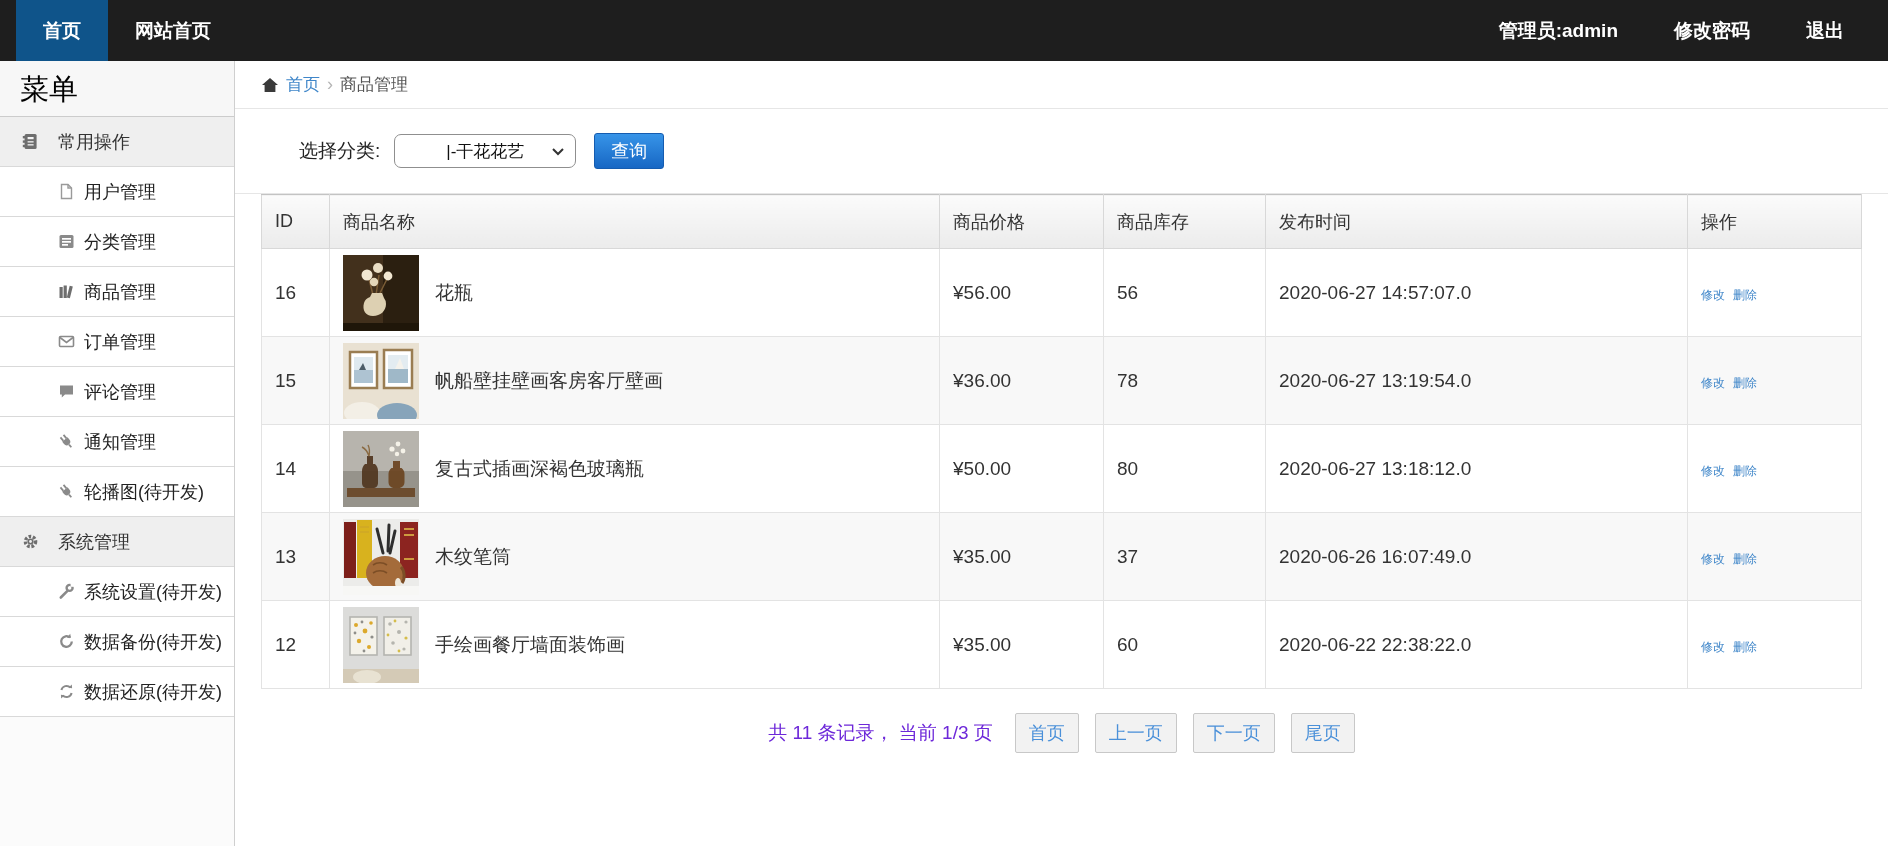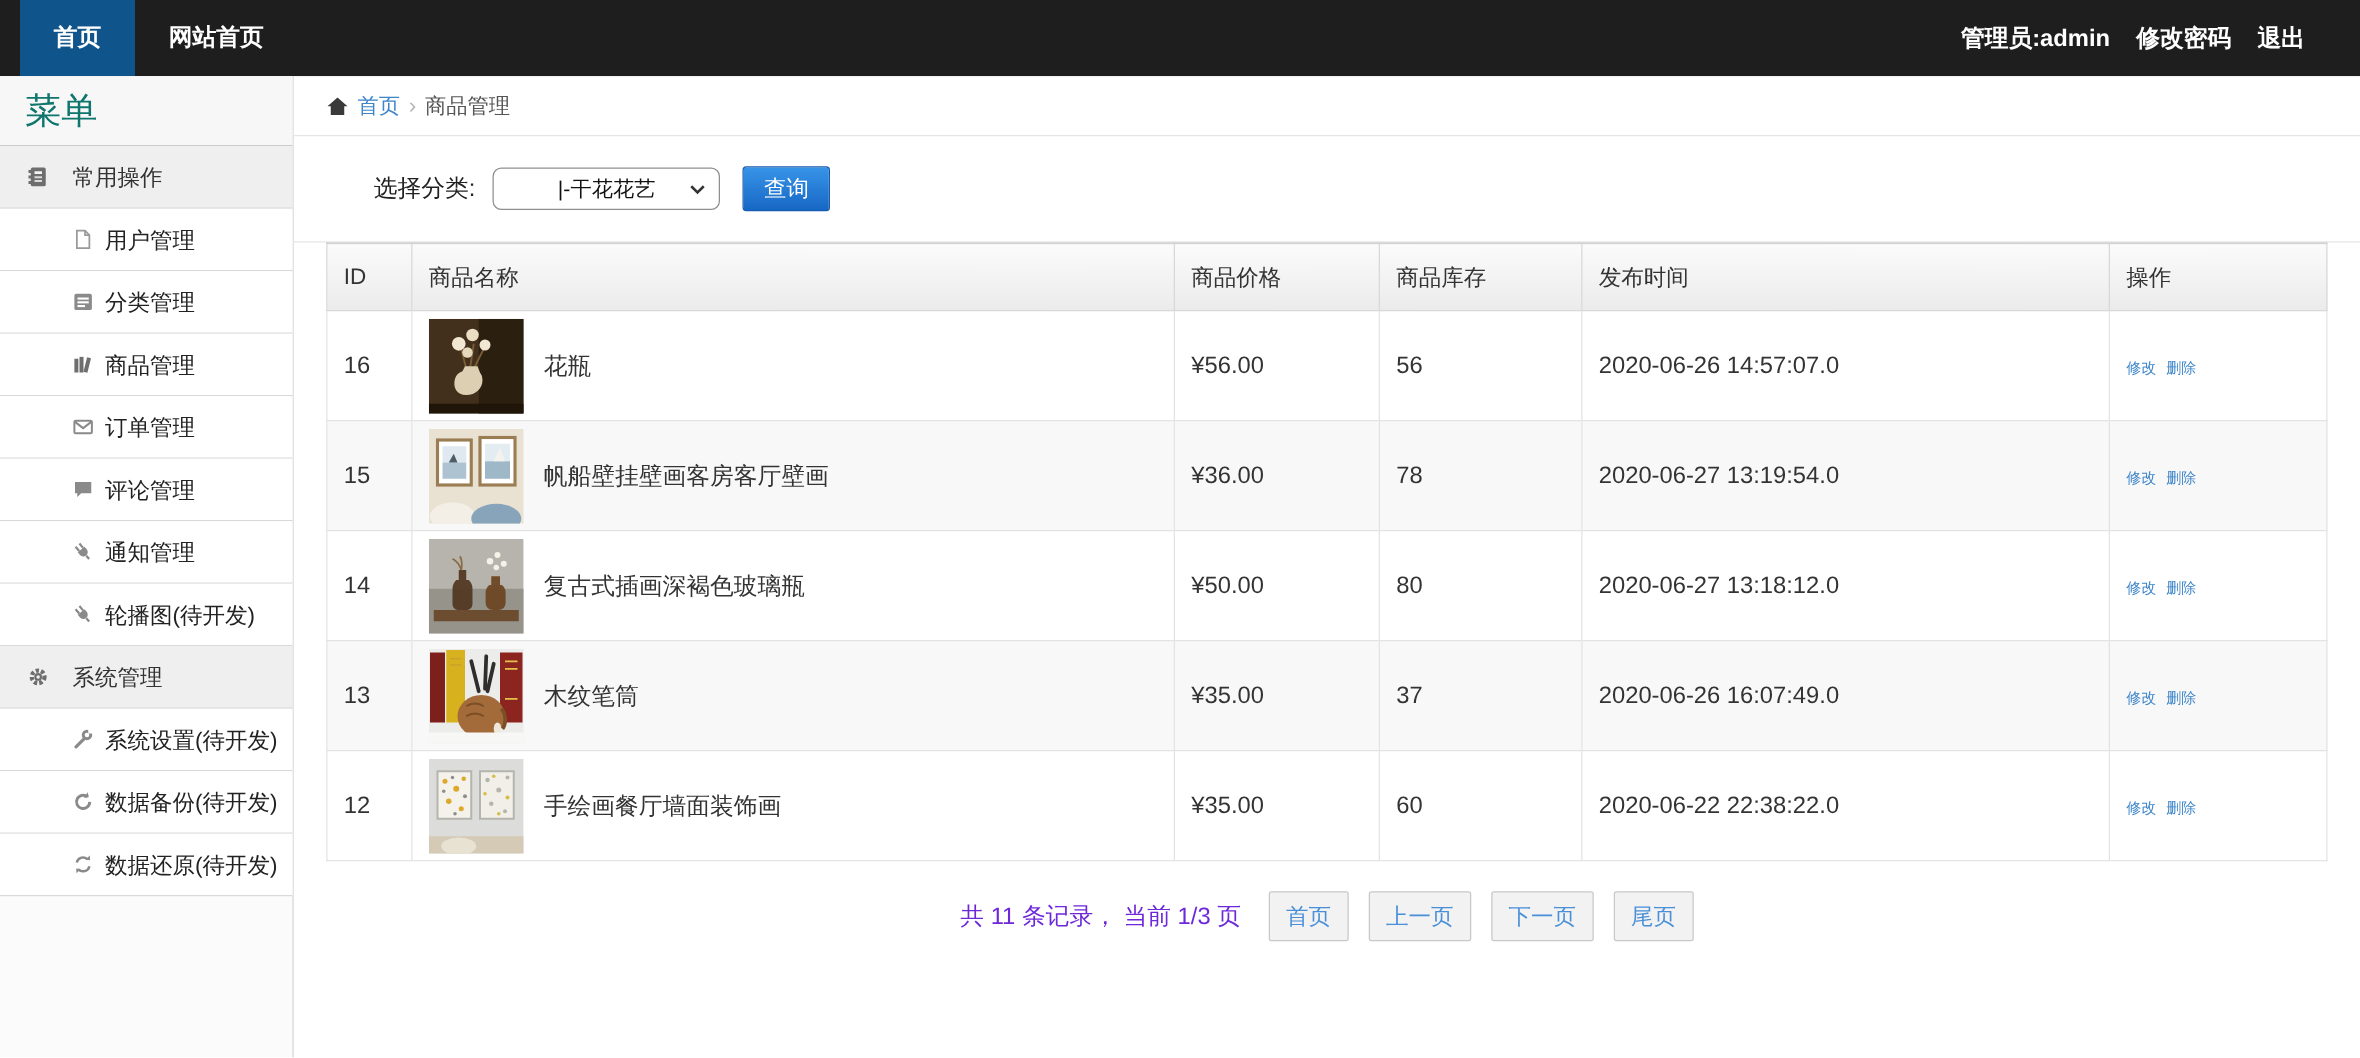--- a/index.html
+++ b/index.html
@@ -8,26 +8,26 @@
   }
   *{box-sizing:border-box; margin:0; padding:0;}
   html,body{width:1888px;height:846px;overflow:hidden;background:#fff;
     font-family:"Liberation Sans","DejaVu Sans",sans-serif;color:#333;}
   
   .navbar{height:61px;background:var(--navbar-bg);display:flex;align-items:stretch;
     padding-left:16px;color:#fff;}
   .nav-tabs{display:flex;align-items:stretch;}
   .nav-tab{padding:0 27px;line-height:61px;font-size:19px;font-weight:700;cursor:pointer;}
   .nav-tab.active{background:var(--active-tab);}
-  .nav-right{margin-left:auto;display:flex;align-items:center;gap:21px;padding-right:44px;}
+  .nav-right{margin-left:auto;display:flex;align-items:center;gap:56px;padding-right:44px;}
   .nav-right span{font-size:19px;font-weight:700;}
   
   .layout{display:flex;height:785px;}
   .sidebar{width:235px;background:#fbfbfb;border-right:1px solid #cfcfcf;}
-  .side-title{height:56px;line-height:56px;padding-left:20px;font-size:29px;color:#0f766e;
+  .side-title{height:56px;line-height:56px;padding-left:20px;font-size:29px;color:#000000;
     border-bottom:1px solid #cccccc;background:#f7f7f7;}
   .side-group{height:50px;line-height:50px;padding-left:22px;font-size:18px;color:#333;
     background:#efefef;border-bottom:1px solid #d9d9d9;display:flex;align-items:center;gap:19px;cursor:pointer;}
   .side-item{height:50px;line-height:50px;padding-left:58px;font-size:18px;color:#222;
     background:#ffffff;border-bottom:1px solid #d9d9d9;display:flex;align-items:center;gap:9px;cursor:pointer;}
   .icon{display:inline-flex;align-items:center;justify-content:center;}
   .icon svg{display:block;}
   
   .main{flex:1;background:#fff;}
   .breadcrumb{height:48px;display:flex;align-items:center;gap:7px;padding-left:26px;
@@ -276,21 +276,21 @@
                     <circle cx="31" cy="27" r="4.2" fill="#e4d7ba"></circle>
                     <path d="M29 38h10l2 5a9 9 0 0 1 2 6c0 7-5.5 12-13 12s-11-6-9-13c.8-3 3-5 6-6z" fill="#ddd0b2"></path>
                     <rect y="68" width="76" height="8" fill="#1f1609"></rect>
                   </svg>
                 </div>
         <span>花瓶</span>
       </div>
     </td>
     <td>¥56.00</td>
     <td>56</td>
-    <td>2020-06-26 14:57:07.0</td>
+    <td>2020-06-27 14:57:07.0</td>
     <td class="op-cell">
       <a>修改</a><a>删除</a>
     </td>
   </tr>
           <tr class="striped">
     <td>15</td>
     <td>
       <div class="name-wrap">
         <div class="thumb">
                   <svg viewBox="0 0 76 76" width="76" height="76">

